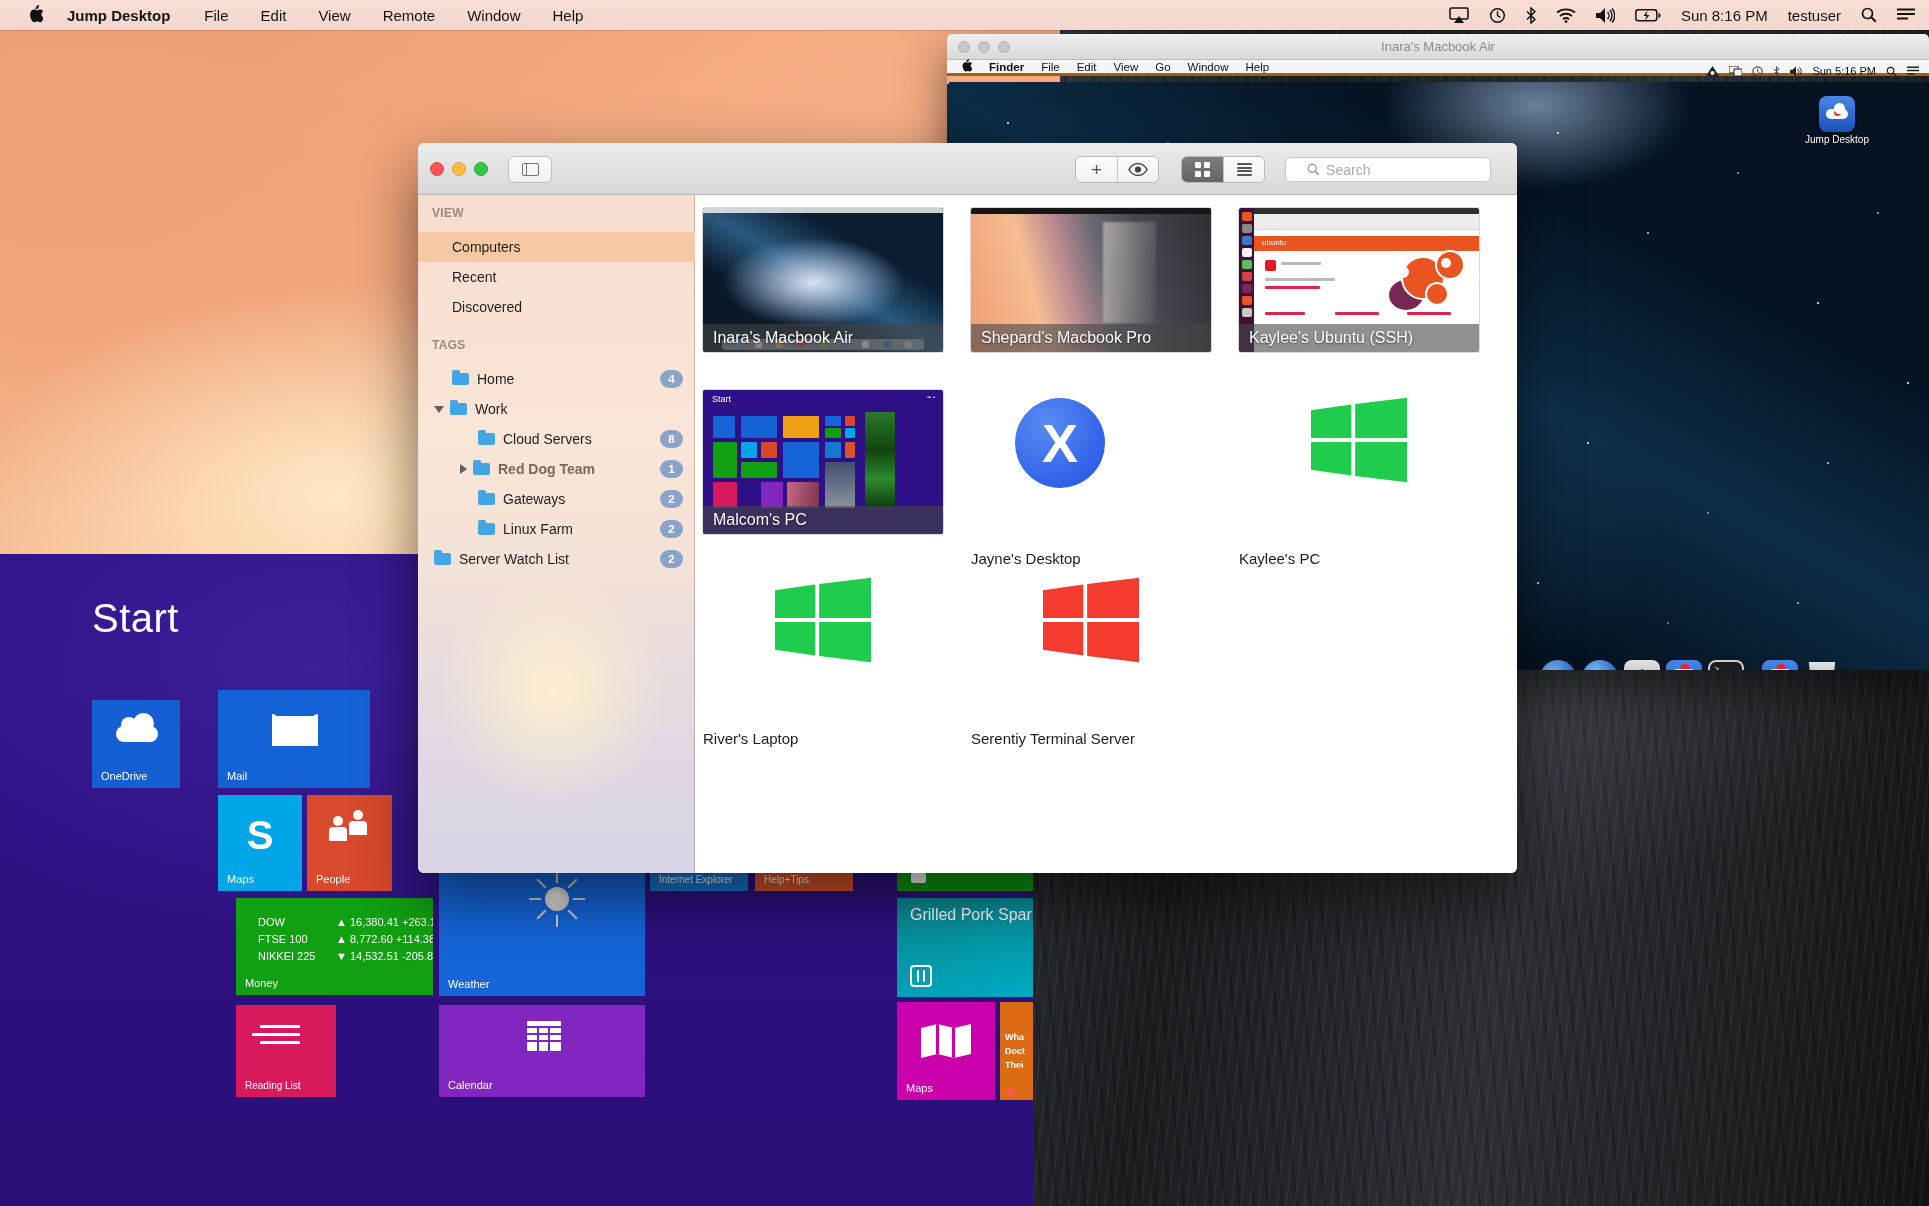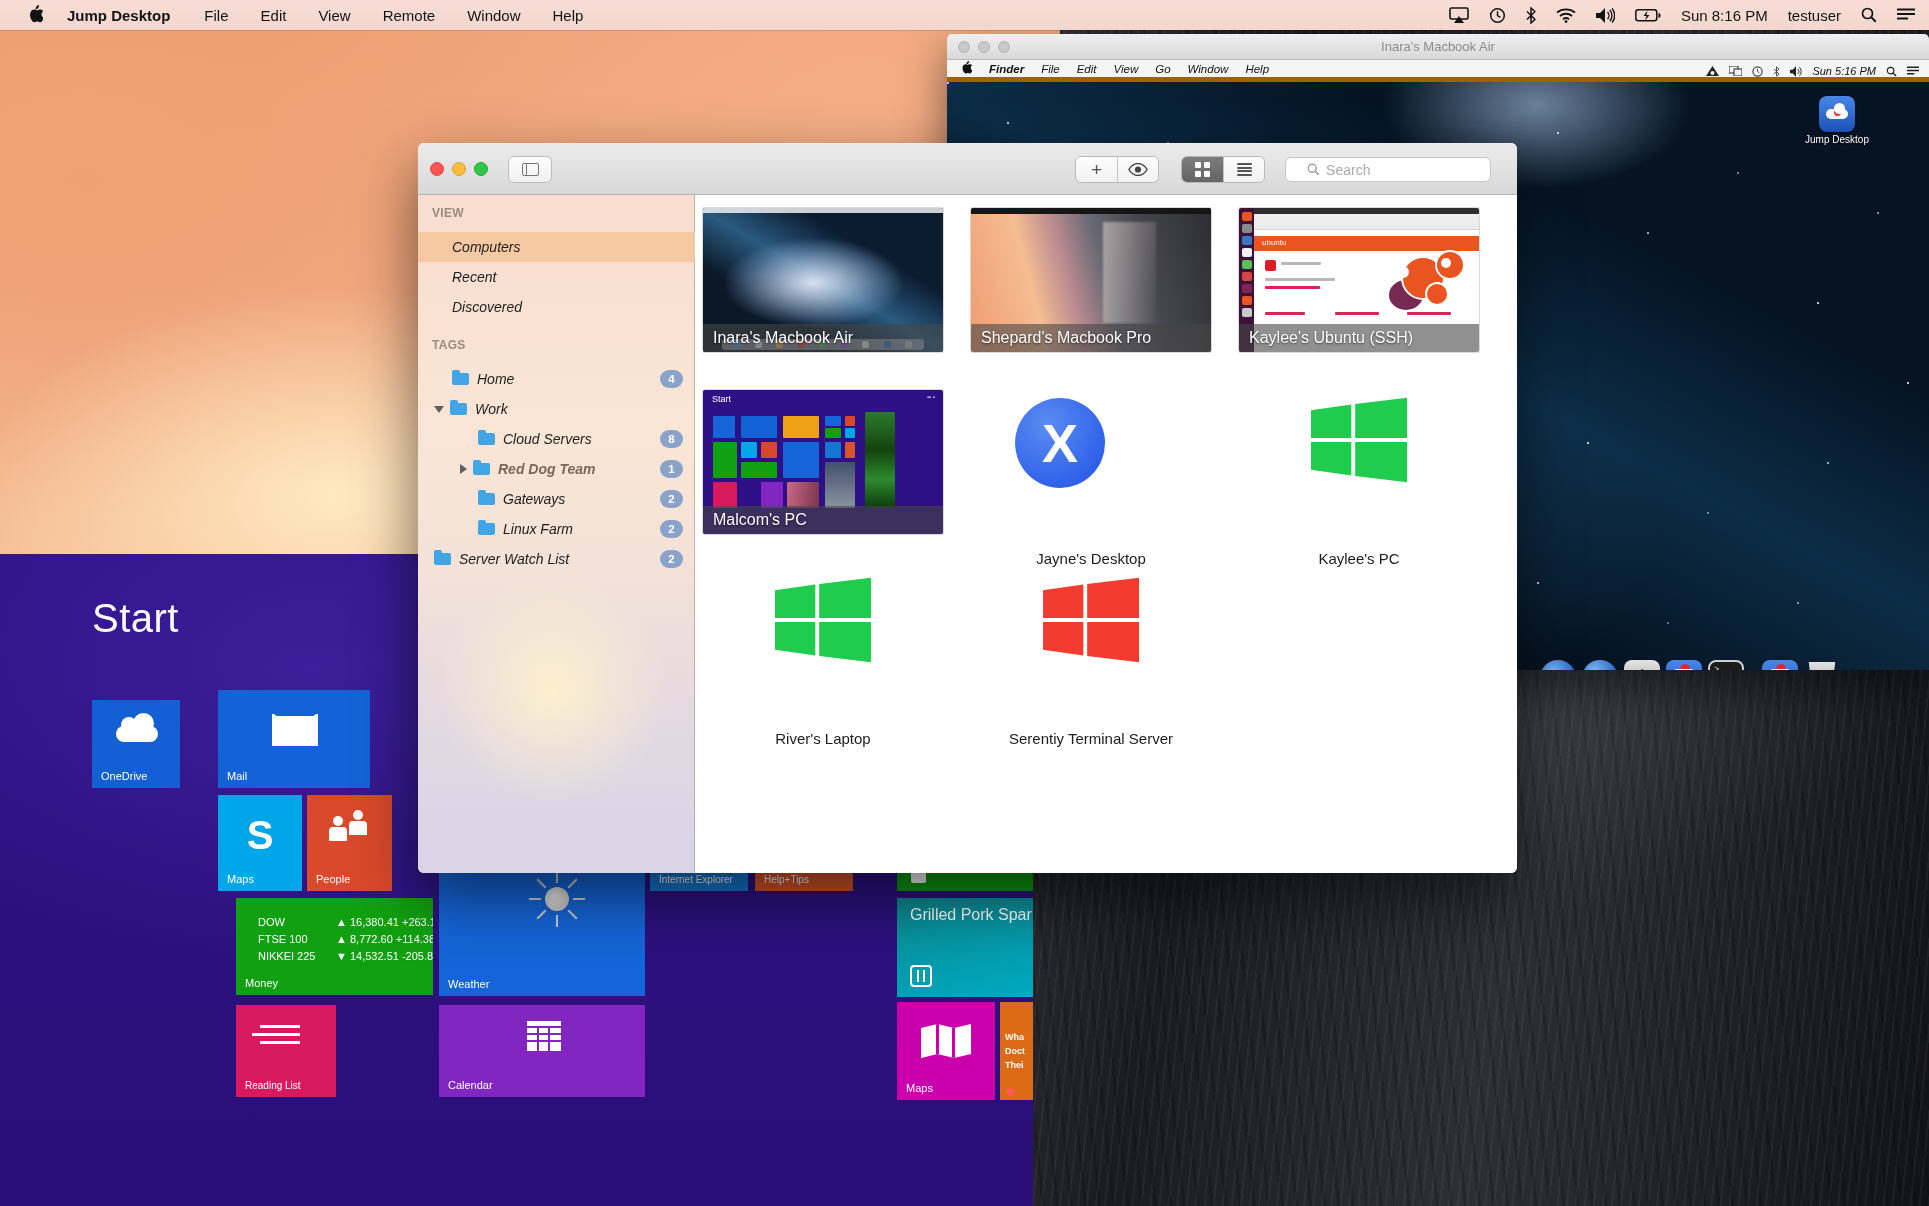--- a/index.html
+++ b/index.html
@@ -90,22 +90,22 @@
   .cut-heart { position:absolute; left:5px; top:84px; color:#ff5a5a; font-size:12px; font-family:"DejaVu Sans",sans-serif; }
   .greenstrip-icon { position:absolute; left:14px; bottom:8px; width:15px; height:12px; background:#fff; border-radius:2px; }
 
   
   .remote-window { left:947px; top:34px; width:982px; height:636px; border-radius:5px 5px 0 0;
     box-shadow:0 18px 45px rgba(0,0,0,.5); overflow:hidden; }
   .remote-titlebar { position:absolute; left:0; top:0; width:100%; height:26px;
     background:linear-gradient(#efefef,#d9d9d9); border-bottom:1px solid #b9b9b9; }
   .remote-titlebar .dot { position:absolute; top:7px; width:12px; height:12px; border-radius:50%; background:#c9c9c9; border:1px solid #b2b2b2; }
   .remote-title { position:absolute; left:0; right:0; top:5px; text-align:center; font-size:13px; color:#8c8c8c; }
-  .remote-menubar { position:absolute; left:0; top:26px; width:100%; height:22px; background:#f5f5f5;
-    display:flex; align-items:center; font-size:11.5px; color:#111; border-bottom:5px solid #a16207;font-style:italic; }
+  .remote-menubar { position:absolute; left:0; top:26px; width:100%; height:16px; background:#f5f5f5;
+    display:flex; align-items:center; font-size:11.5px; color:#111; border-bottom:3px solid #a16207; }
   .remote-menubar .mi { margin-right:17px; }
   .remote-menubar .app { font-weight:bold; }
   .remote-status { position:absolute; right:10px; top:0; height:22px; display:flex; align-items:center; gap:10px; font-size:11px; color:#111; }
   .remote-desktop { position:absolute; left:0; top:48px; width:982px; height:588px;
     background:
       radial-gradient(220px 120px at 60% 4%, rgba(190,220,255,.55), transparent 70%),
       radial-gradient(600px 340px at 30% 75%, rgba(40,90,135,.45), transparent 70%),
       linear-gradient(28deg,#04101e 30%, #0c2d47 52%, #051323 72%),
       #04101e; }
   .stars { left:0; top:0; width:2px; height:2px; border-radius:50%; background:#dce9ff;
@@ -175,34 +175,34 @@
   .jw-search { left:867px; top:14px; width:206px; height:25px; }
 
   .jw-sidebar { position:absolute; left:0; top:52px; width:277px; height:678px;
     background:linear-gradient(180deg,#f8ddd0 0%,#fae6d6 35%,#f3e2d8 55%,#e2d8e2 80%,#d8d4e6 100%);
     border-right:1px solid rgba(120,90,80,.35); }
   .jw-sidebar::after { content:""; position:absolute; left:20px; top:380px; width:230px; height:230px;
     background:radial-gradient(closest-side, rgba(255,242,205,.9), rgba(255,242,205,0)); }
   .sb-header { position:absolute; left:14px; font-size:12px; font-weight:bold; color:#9b8a7f; letter-spacing:.3px; }
   .sb-row { position:absolute; left:0; width:277px; height:30px; display:flex; align-items:center; font-size:14px; color:#1e1e1e; z-index:2; }
   .sb-row.selected { background:#f7c9a2; }
-  .sb-row .lbl { white-space:nowrap;font-style:italic; }
+  .sb-row .lbl { white-space:nowrap; }
   .folder { width:17px; height:12px; background:#42a5e5; border-radius:2px; position:relative; margin-right:8px; flex:0 0 17px; }
   .folder::before { content:""; position:absolute; left:0; top:-3px; width:8px; height:4px; background:#42a5e5; border-radius:2px 2px 0 0; }
   .disc { width:0; height:0; margin-right:6px; }
   .disc.down { border-left:5px solid transparent; border-right:5px solid transparent; border-top:7px solid #5f5f5f; }
   .disc.right { border-top:5px solid transparent; border-bottom:5px solid transparent; border-left:7px solid #5f5f5f; }
   .badge { position:absolute; right:12px; top:6px; min-width:23px; height:18px; padding:0 6px; background:#8ba3c9;
     border-radius:9px; color:#fff; font-size:11.5px; font-weight:bold; display:flex; align-items:center; justify-content:center; }
 
   .jw-content { position:absolute; left:277px; top:52px; width:822px; height:678px; background:#fff; }
   .card-thumb { position:absolute; width:240px; height:144px; border-radius:2px; overflow:hidden; box-shadow:0 0 0 1px rgba(0,0,0,.15); }
   .thumb-label { position:absolute; left:0; right:0; bottom:0; height:28px; background:rgba(70,70,70,.6);
     color:#fff; font-size:16px; display:flex; align-items:center; padding-left:10px; text-shadow:0 1px 2px rgba(0,0,0,.6); white-space:nowrap; }
-  .under-label { position:absolute; width:240px; text-align:center; font-size:15px; color:#1c1c1c; }
+  .under-label { position:absolute; width:240px; font-size:15px; color:#1c1c1c; }
   
   .th-galaxy { background:
       radial-gradient(120px 60px at 46% 52%, rgba(235,240,255,.9), rgba(150,180,220,.35) 55%, transparent 75%),
       linear-gradient(30deg,#0a1828 30%, #2a5a80 50%, #0b1c30 70%), #0a1828; }
   .th-strip-top { position:absolute; left:0; top:0; width:100%; height:5px; background:rgba(240,240,240,.85); }
   .th-dock { position:absolute; left:8%; bottom:2px; width:84%; height:11px; background:rgba(220,225,235,.55); border-radius:3px;
     display:flex; align-items:center; justify-content:space-around; padding:0 4px; }
   .th-dock i { width:7px; height:7px; border-radius:2px; }
   
   .th-yose { background:

